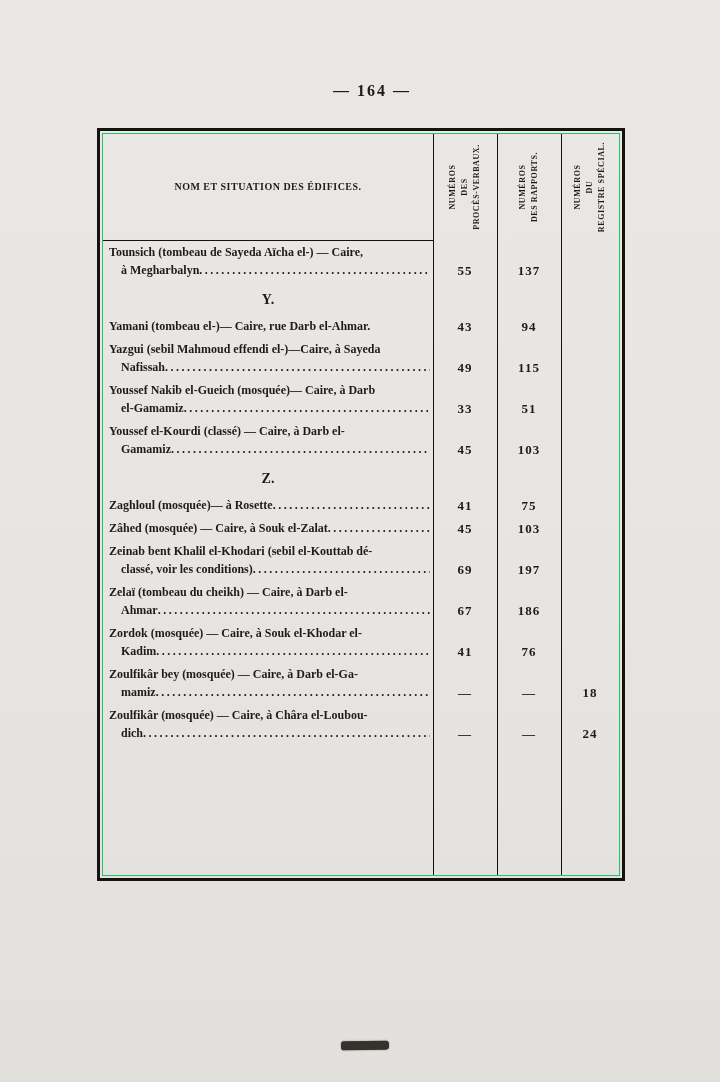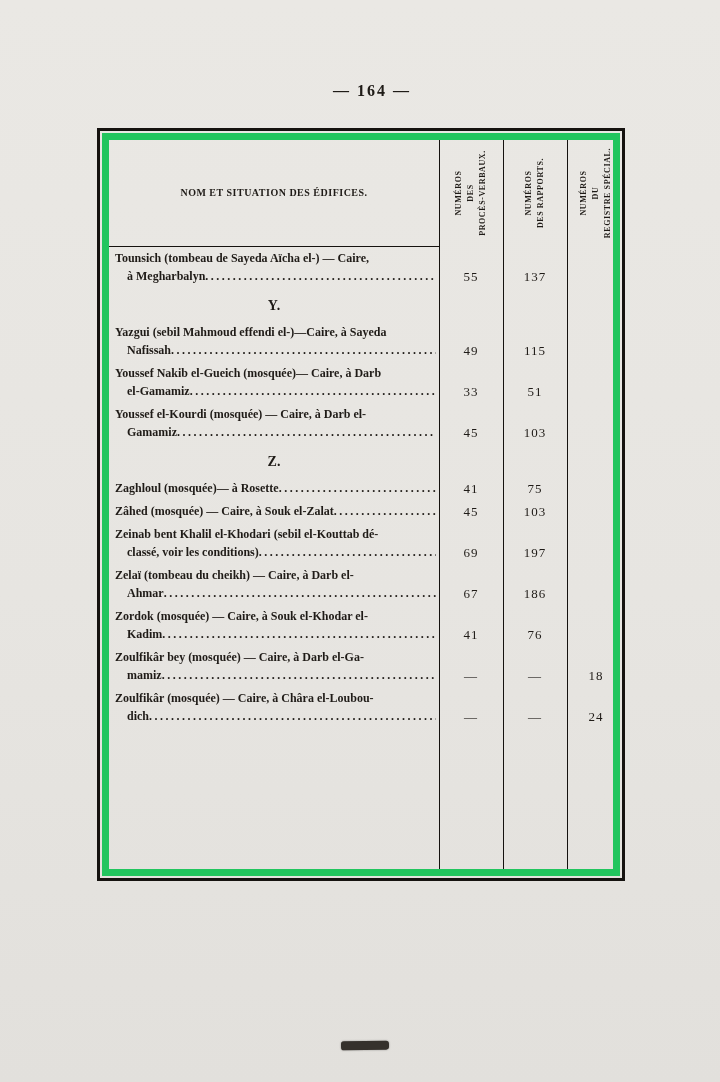--- a/index.html
+++ b/index.html
@@ -21,21 +21,21 @@
 
   .table-frame {
     position: absolute; left: 97px; top: 128px;
     width: 528px; height: 753px;
     border: 3px solid #15120f;
     padding: 2px;
   }
   .table-inner {
     position: relative;
     width: 100%; height: 100%;
-    border: 7px solid #22c55e;
+    border: 1px solid #22c55e;
     overflow: hidden;
   }
 
   .vline { position: absolute; top: 0; bottom: 0; width: 1px; background: #15120f; }
   .vline.v1 { left: 330px; }
   .vline.v2 { left: 394px; }
   .vline.v3 { left: 458px; }
 
   table.edifices { width: 100%; border-collapse: collapse; table-layout: fixed; }
   col.c-name { width: 330px; }
@@ -68,21 +68,21 @@
   tbody tr.first td.name { }
   .line { display: flex; align-items: baseline; overflow: hidden; }
   .line.cont { padding-left: 12px; text-align: center; }
   .txt { white-space: nowrap; }
   .leader { flex: 1 1 auto; min-width: 4px; overflow: hidden; white-space: nowrap; }
   .leader::after {
     content: "..................................................................................................................";
     letter-spacing: 2.5px;
   }
   td.num {
-    text-align: center; font-size: 13px; font-weight: normal;
+    text-align: center; font-size: 13px; font-weight: bold;
     padding-bottom: 3px; letter-spacing: 1px;
   }
   td.section {
     text-align: center; font-size: 14px; font-weight: bold;
     padding: 10px 0 7px; vertical-align: middle;
   }
 
   .artifact {
     position: absolute; left: 341px; top: 1041px;
     width: 48px; height: 9px;
@@ -150,20 +150,30 @@
             </tr>
             <tr>
               <td class="section">Y.</td>
               <td class="num"></td>
               <td class="num"></td>
               <td class="num"></td>
             </tr>
             <tr>
               <td class="name">
                 <div class="line">
+                  <span class="txt">Yamani (tombeau el-)— Caire, rue Darb el-Ahmar.</span>
+                </div>
+              </td>
+              <td class="num">43</td>
+              <td class="num">94</td>
+              <td class="num"></td>
+            </tr>
+            <tr>
+              <td class="name">
+                <div class="line">
                   <span class="txt">Yazgui (sebil Mahmoud effendi el-)—Caire, à Sayeda</span>
                 </div>
                 <div class="line cont">
                   <span class="txt">Nafissah</span>
                   <span class="leader"></span>
                 </div>
               </td>
               <td class="num">49</td>
               <td class="num">115</td>
               <td class="num"></td>
@@ -178,21 +188,21 @@
                   <span class="leader"></span>
                 </div>
               </td>
               <td class="num">33</td>
               <td class="num">51</td>
               <td class="num"></td>
             </tr>
             <tr>
               <td class="name">
                 <div class="line">
-                  <span class="txt">Youssef el-Kourdi (mosquée) — Caire, à Darb el-</span>
+                  <span class="txt">Youssef el-Kourdi (classé) — Caire, à Darb el-</span>
                 </div>
                 <div class="line cont">
                   <span class="txt">Gamamiz</span>
                   <span class="leader"></span>
                 </div>
               </td>
               <td class="num">45</td>
               <td class="num">103</td>
               <td class="num"></td>
             </tr>

